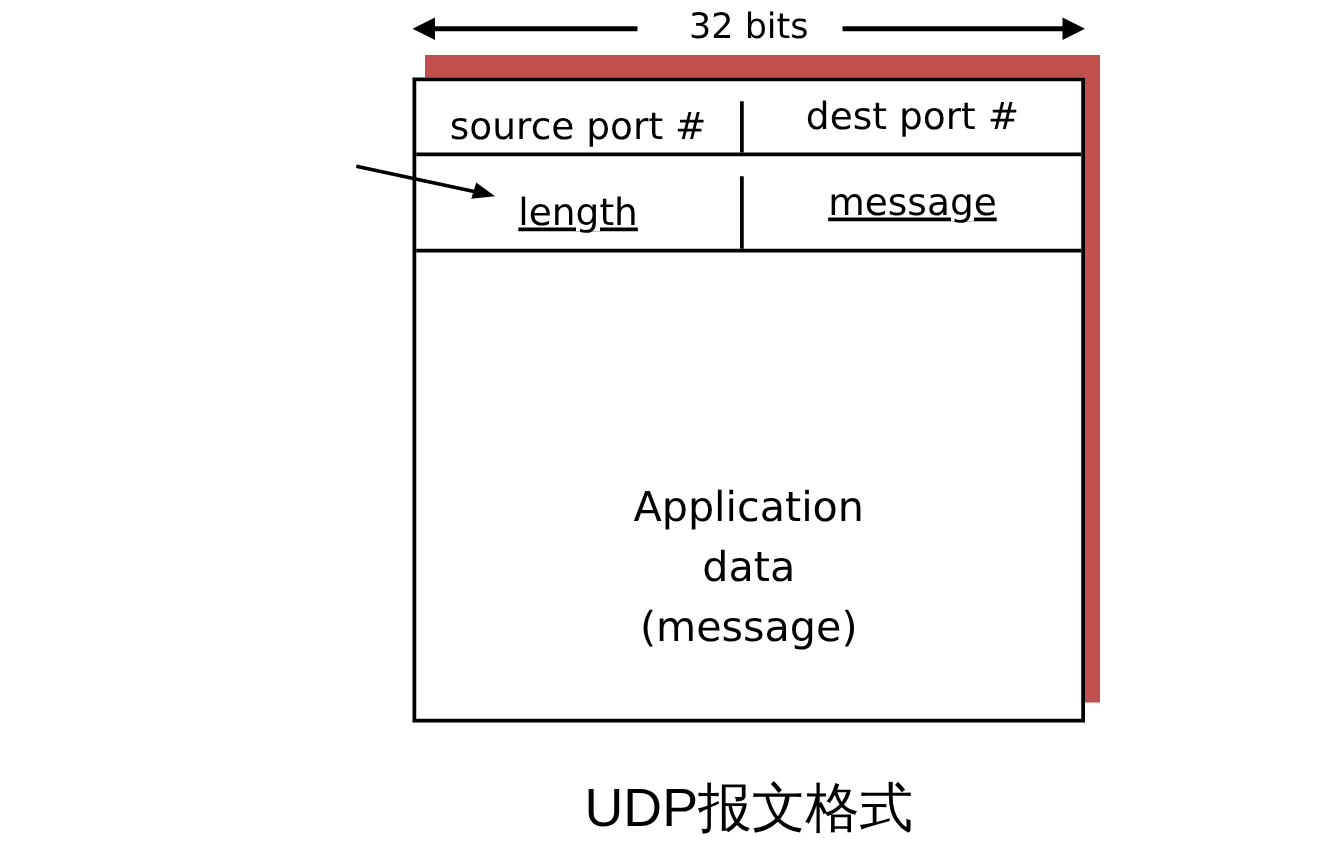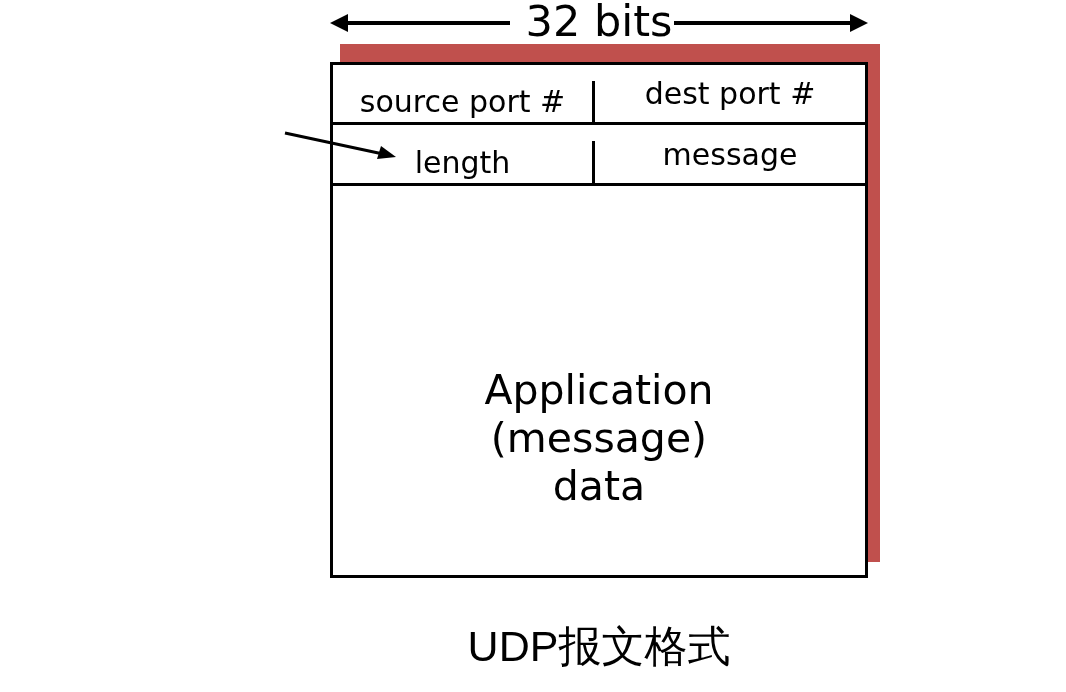--- a/index.html
+++ b/index.html
@@ -14,53 +14,53 @@
   .canvas { position: absolute; inset: 0; }
 
   
   .bits-arrows {
     position: absolute; left: 330px; top: 6px;
     width: 538px; height: 34px;
   }
   .bits-label {
     position: absolute; left: 330px; top: 0px; width: 538px;
     text-align: center;
-    font-size: 43px; font-weight: 500;
+    font-size: 28px; font-weight: 500;
     line-height: 42px;
   }
 
   
   .shadow {
     position: absolute; left: 340px; top: 44px;
     width: 540px; height: 518px;
     background: #C0504D;
   }
 
   
   .segment {
     position: absolute; left: 330px; top: 62px;
     width: 538px; height: 516px;
     background: #ffffff;
     border: 3px solid #000;
     display: flex; flex-direction: column;
   }
   .row { display: flex; border-bottom: 3px solid #000; }
   .row-1 { height: 60px; }
-  .row-2 { height: 61px; }
+  .row-2 { height: 77px; text-decoration: underline; }
   .cell {
     display: flex; align-items: center; justify-content: center;
     font-size: 30px;
   }
   .cell-left { width: 262px; border-right: 3px solid #000; margin-top: 16px; }
   .cell-right { flex: 1; }
   .data-area {
     flex: 1;
     display: flex; flex-direction: column; align-items: center;
     padding-top: 180px;
-    font-size: 41px;
+    font-size: 33px;
     line-height: 48px;
     text-align: center;
   }
 
   
   .annotation {
     position: absolute; left: 95px; top: 76px; width: 190px;
     text-align: center;
     font-family: "Liberation Sans", "DejaVu Sans", sans-serif;
     font-size: 32px; line-height: 50px;
@@ -98,22 +98,22 @@
     <div class="row row-1">
       <div class="cell cell-left">source port #</div>
       <div class="cell cell-right">dest port #</div>
     </div>
     <div class="row row-2">
       <div class="cell cell-left">length</div>
       <div class="cell cell-right">message</div>
     </div>
     <div class="data-area">
       <div>Application</div>
+      <div>data</div>
       <div>(message)</div>
-      <div>data</div>
     </div>
   </div>
 
 
   <svg class="annotation-arrow" viewBox="0 0 140 55">
     <line x1="15" y1="18" x2="113" y2="39" stroke="#000" stroke-width="3"></line>
     <polygon points="126,42 107,44 111,31" fill="#000"></polygon>
   </svg>
 
   <div class="caption">UDP报文格式</div>

